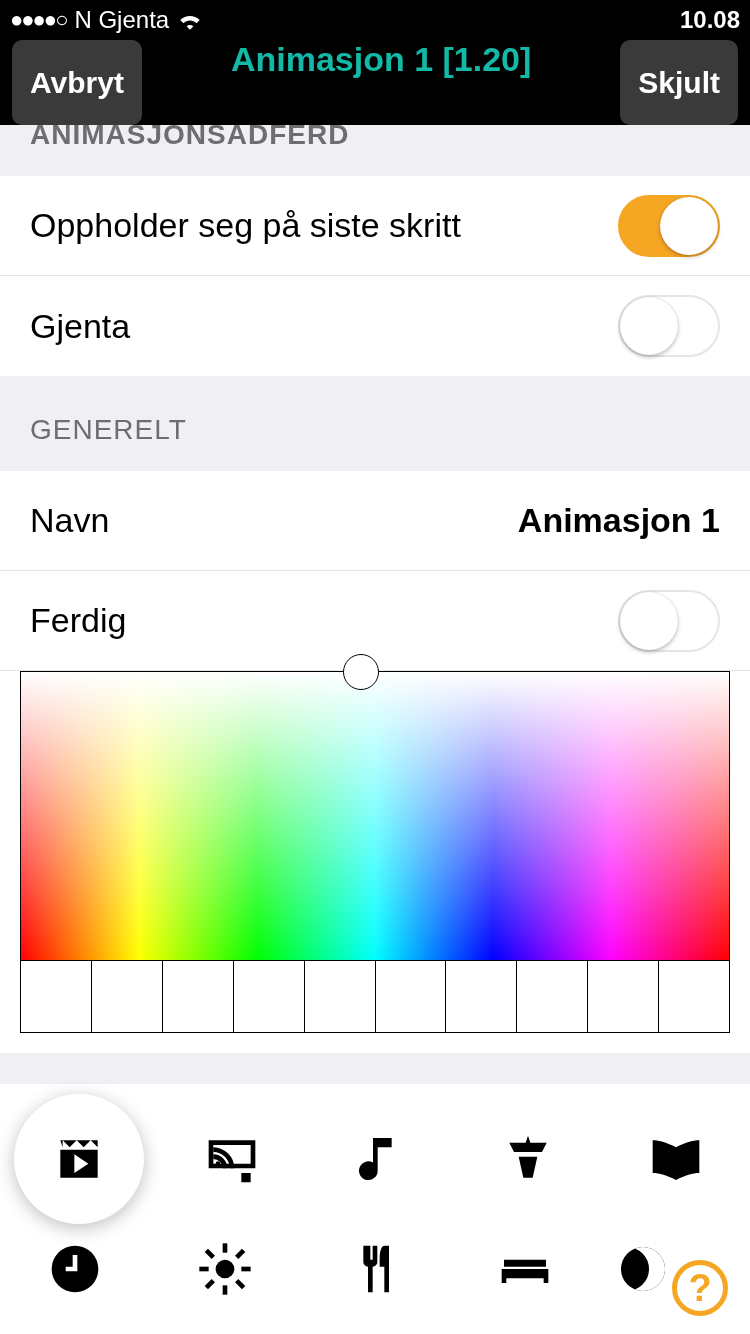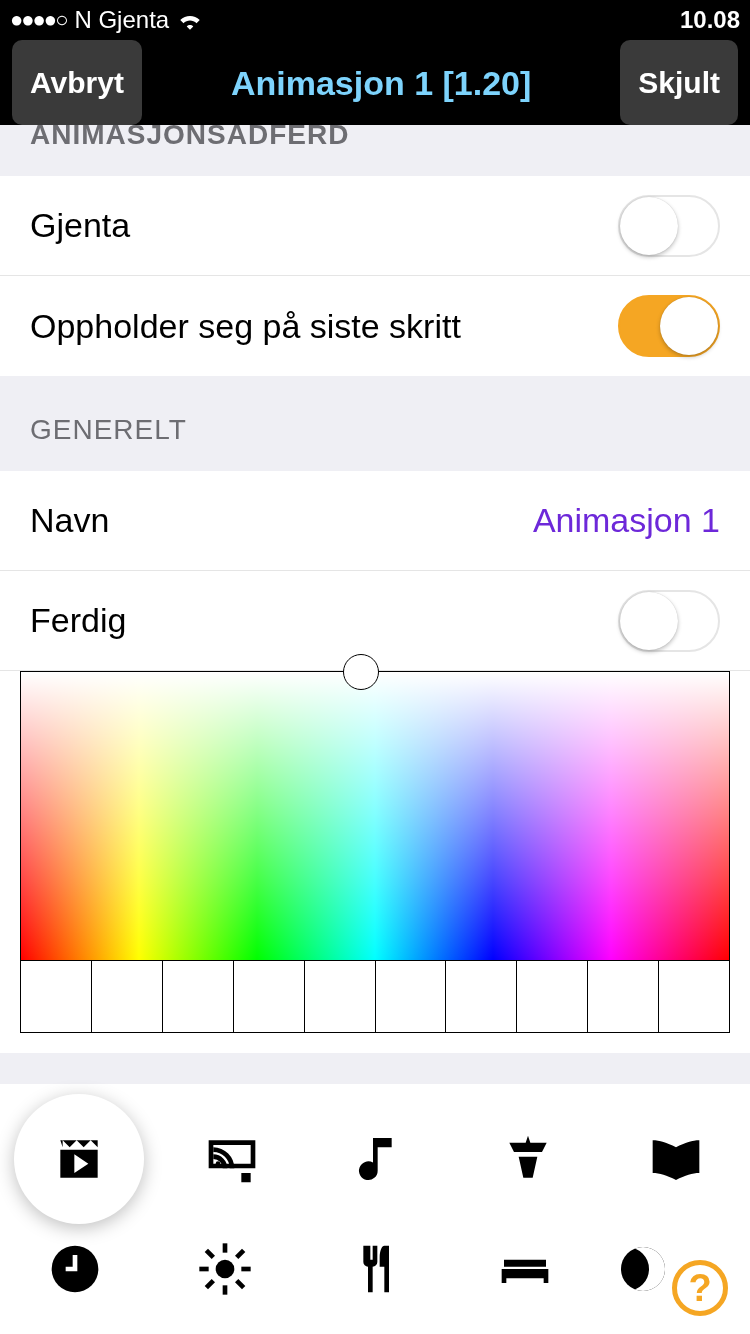--- a/index.html
+++ b/index.html
@@ -49,24 +49,23 @@
   .nav-btn {
     background: #3a3a3a;
     color: #fff;
     font-size: 30px;
     font-weight: 600;
     border: none;
     border-radius: 10px;
     padding: 12px 18px;
   }
   .nav-title {
-    color: #7dd3fc;
+    color: #14b8a6;
     font-size: 34px;
     font-weight: 700;
-    margin-top: 24px;
   }
 
   
   .section-header {
     font-size: 28px;
     font-weight: 400;
     color: #6D6D72;
     padding: 38px 30px 25px 30px;
     letter-spacing: 1px;
   }
@@ -75,21 +74,21 @@
     background: #fff;
     min-height: 100px;
     display: flex;
     align-items: center;
     justify-content: space-between;
     padding: 0 30px;
     font-size: 34px;
     border-bottom: 1px solid #E5E5E5;
   }
   .cell:last-child { border-bottom: none; }
-  .cell-value { color:#6d28d9; font-weight:400; }
+  .cell-value { color:#000000; font-weight:700; }
   .group { background:#fff; }
 
   
   .switch {
     width: 102px; height: 62px; border-radius: 31px;
     position: relative; border:2px solid #E5E5E5; background:#fff;
   }
   .switch.on { background:#F5A623; border-color:#F5A623; }
   .switch .knob {
     position:absolute; width:58px; height:58px; border-radius:50%;
@@ -166,28 +165,28 @@
 
 <div class="navbar">
   <button class="nav-btn">Avbryt</button>
   <div class="nav-title">Animasjon 1 [1.20]</div>
   <button class="nav-btn">Skjult</button>
 </div>
 
 <div class="section-header clipped">ANIMASJONSADFERD</div>
 <div class="group">
   <div class="cell">
+    <span>Oppholder seg på siste skritt</span>
+    <span class="switch on">
+        <span class="knob"></span>
+      </span>
+  </div>
+  <div class="cell">
     <span>Gjenta</span>
     <span class="switch">
-        <span class="knob"></span>
-      </span>
-  </div>
-  <div class="cell">
-    <span>Oppholder seg på siste skritt</span>
-    <span class="switch on">
         <span class="knob"></span>
       </span>
   </div>
 </div>
 
 <div class="section-header">GENERELT</div>
 <div class="group">
   <div class="cell">
     <span>Navn</span>
     <span class="cell-value">Animasjon 1</span>

